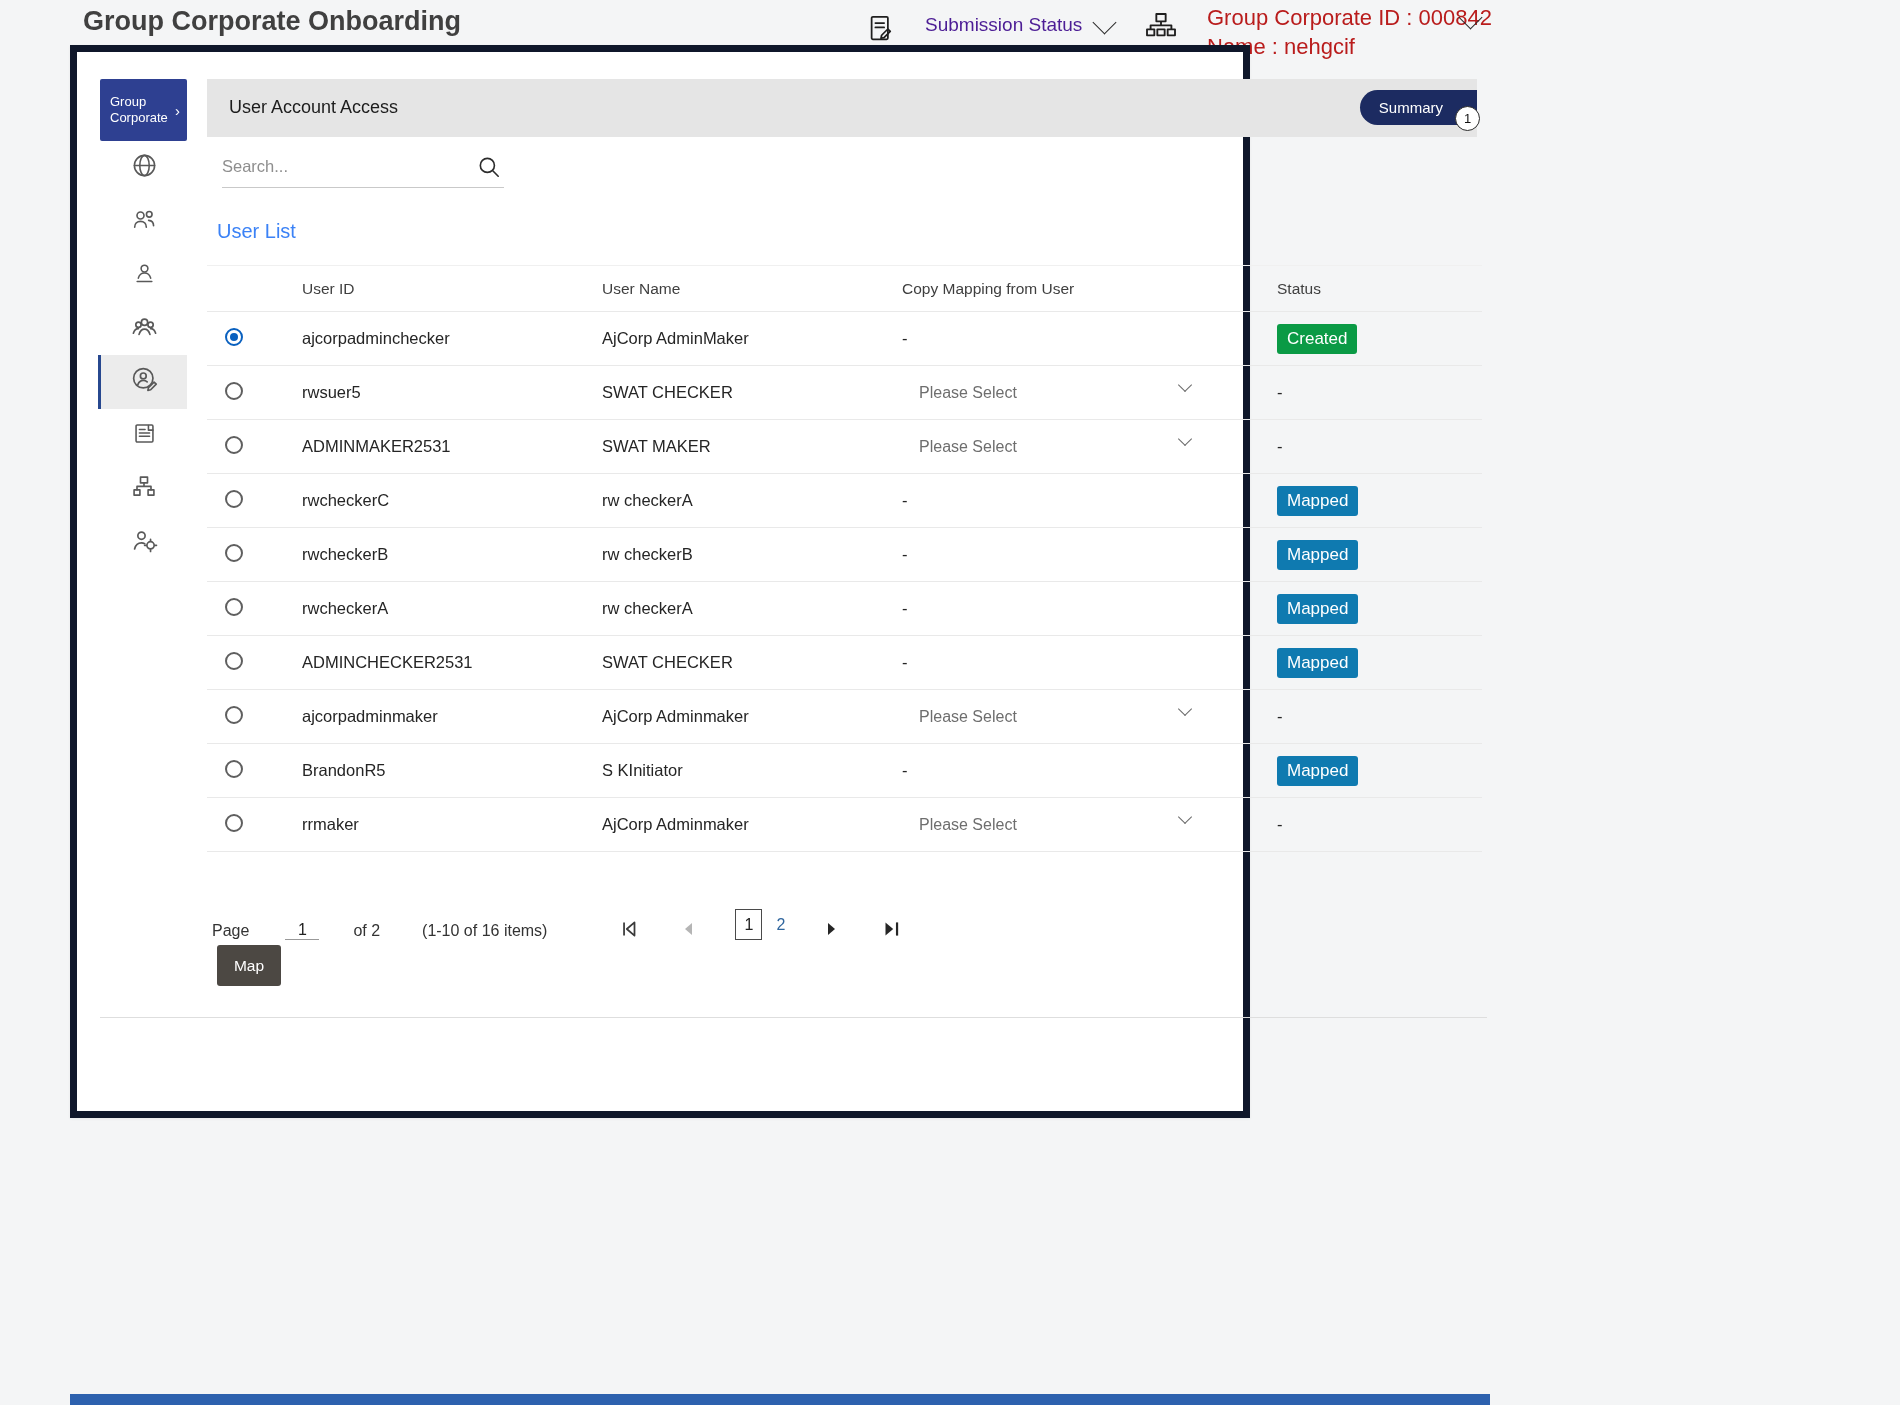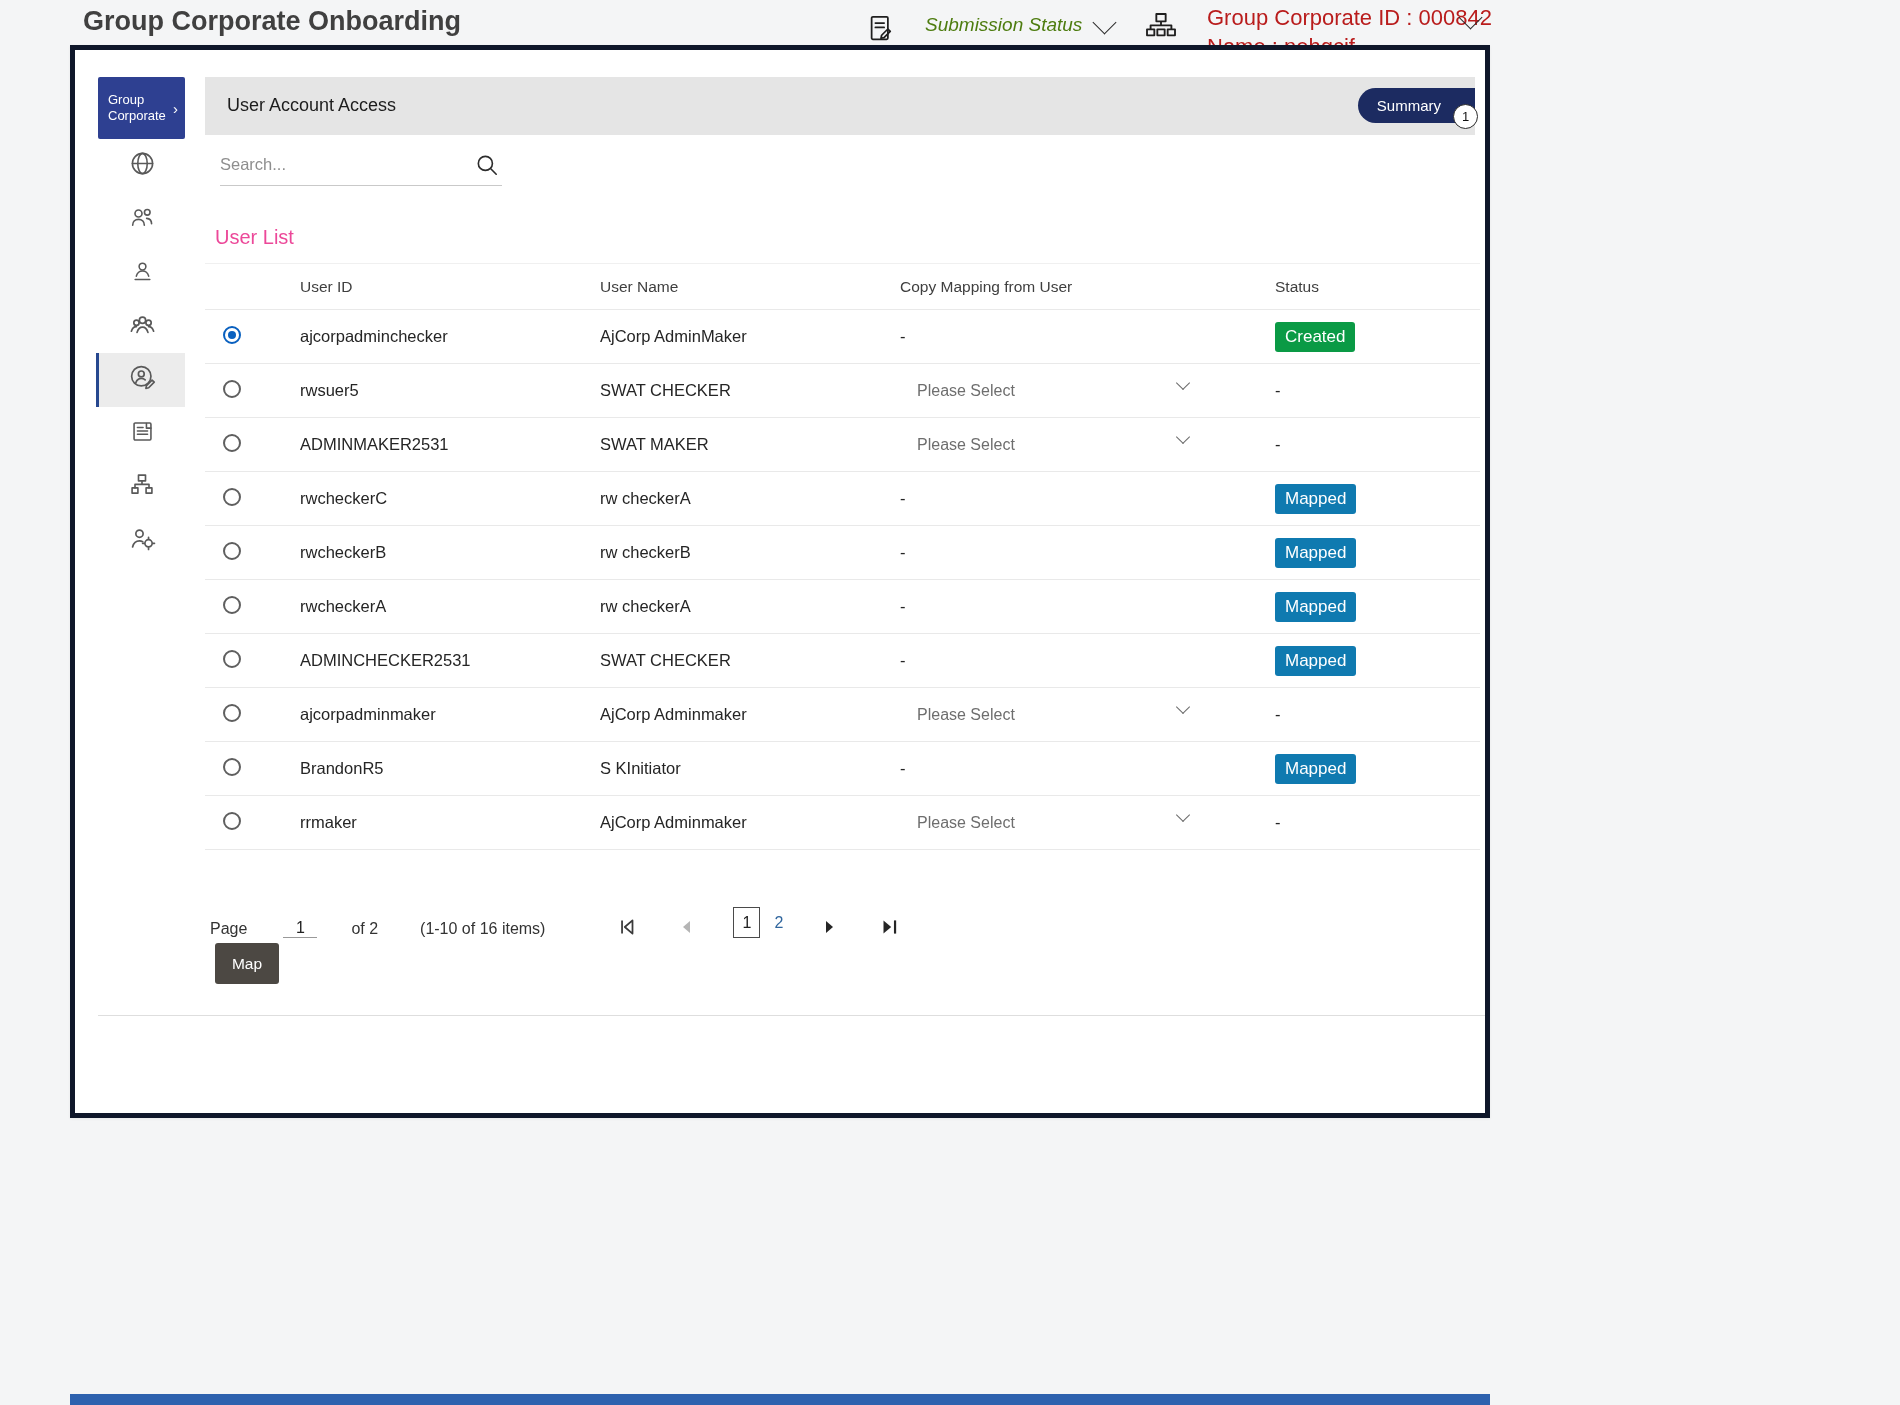--- a/index.html
+++ b/index.html
@@ -2,30 +2,30 @@
 <html><head>
 <meta charset="utf-8">
 <style>
   * { margin:0; padding:0; box-sizing:border-box; }
   body { font-family:"Liberation Sans", sans-serif; background:#f4f5f6; }
   .page { position:relative; width:1900px; height:1405px; background:#f4f5f6; overflow:hidden; color:#1b1b1b; }
 
   
   .page-title { position:absolute; left:83px; top:6px; font-size:27px; font-weight:600; color:#404040; }
   .subm-icon { position:absolute; left:866px; top:13px; }
-  .subm-label { position:absolute; left:925px; top:14px; font-size:19px; color:#4d7c0f;font-style:italic; }
+  .subm-label { position:absolute; left:925px; top:14px; font-size:19px; color:#4c1d95; }
   .chev { display:inline-block; border-right:1.6px solid #2b2b2b; border-bottom:1.6px solid #2b2b2b; transform:rotate(45deg); }
   .chev-lg { width:17px; height:17px; }
   .subm-chev { position:absolute; left:1096px; top:14px; }
   .org-icon { position:absolute; left:1143px; top:10px; }
   .corp-block { position:absolute; left:1207px; top:4px; font-size:22px; line-height:1.3; color:#b91c1c; }
   .corp-chev { position:absolute; left:1462px; top:9px; }
 
   
-  .card { position:absolute; left:70px; top:45px; width:1420px; height:1073px; background:#ffffff; border:5px solid #0f172a; box-shadow:0 1px 3px rgba(0,0,0,.05); }
+  .card { position:absolute; left:70px; top:45px; width:1180px; height:1073px; background:#ffffff; border:7px solid #0f172a; box-shadow:0 1px 3px rgba(0,0,0,.05); }
 
   
   .sidebar { position:absolute; left:0; top:0; width:130px; height:100%; background:#fff; }
   .group-box { position:absolute; left:23px; top:27px; width:87px; height:62px; background:#2e4091; color:#fff; border-radius:2px; display:flex; align-items:center; padding:6px 7px 6px 10px; cursor:pointer; }
   .group-box .gb-label { font-size:13px; line-height:1.25; flex:1; }
   .group-box .gb-arrow { font-size:15px; margin-left:2px; }
   .side-items { position:absolute; left:21px; top:89px; width:89px; }
   .side-item { height:53.5px; display:flex; align-items:center; justify-content:center; cursor:pointer; border-left:3px solid transparent; }
   .side-item.selected { background:#ececec; border-left:3px solid #27488f; }
   .side-item svg { stroke:#595959; fill:none; stroke-width:1.4; stroke-linecap:round; stroke-linejoin:round; }
@@ -35,21 +35,21 @@
   .uaa-bar { position:absolute; left:0; top:27px; width:1270px; height:58px; background:#e5e5e5; }
   .uaa-title { position:absolute; left:22px; top:18px; font-size:18px; color:#1d1d1d; }
   .summary-pill { position:absolute; right:0; top:11px; height:35px; line-height:35px; background:#1c2b61; color:#fff; font-size:15px; border-radius:18px 0 0 18px; padding:0 34px 0 19px; cursor:pointer; }
   .summary-badge { position:absolute; right:-3px; top:16px; width:25px; height:25px; border-radius:50%; background:#fff; border:1.6px solid #2a2a2a; font-size:13px; color:#111; display:flex; align-items:center; justify-content:center; }
 
   .search-wrap { position:absolute; left:15px; top:96px; width:282px; height:40px; border-bottom:1px solid #c9c9c9; }
   .search-wrap input { width:246px; height:36px; border:none; outline:none; font-size:16.5px; font-family:"Liberation Sans", sans-serif; color:#333; background:transparent; }
   .search-wrap input::placeholder { color:#8e8e8e; }
   .search-icon { position:absolute; right:2px; top:6px; cursor:pointer; }
 
-  .list-title { position:absolute; left:10px; top:176px; font-size:20px; color:#ec4899; }
+  .list-title { position:absolute; left:10px; top:168px; font-size:20px; color:#3b82f6; }
 
   .table { position:absolute; left:0; top:213px; width:1275px; border-top:1px solid #f0f0f0; }
   .thead, .trow { display:grid; grid-template-columns:95px 300px 300px 375px 205px; align-items:center; border-bottom:1px solid #e9e9e9; }
   .thead { height:46px; font-size:15.5px; color:#3f3f3f; }
   .trow { height:54px; font-size:16.5px; color:#252525; }
   .radio { width:18px; height:18px; border:2px solid #5f5f5f; border-radius:50%; margin-left:18px; display:inline-block; position:relative; cursor:pointer; background:#fff; }
   .radio.checked { border-color:#0960bf; }
   .radio.checked::after { content:""; position:absolute; left:3px; top:3px; width:8px; height:8px; border-radius:50%; background:#0960bf; }
   .sel { display:flex; justify-content:space-between; width:292px; padding-left:17px; cursor:pointer; }
   .sel-text { color:#6e6e6e; font-size:16px; }

